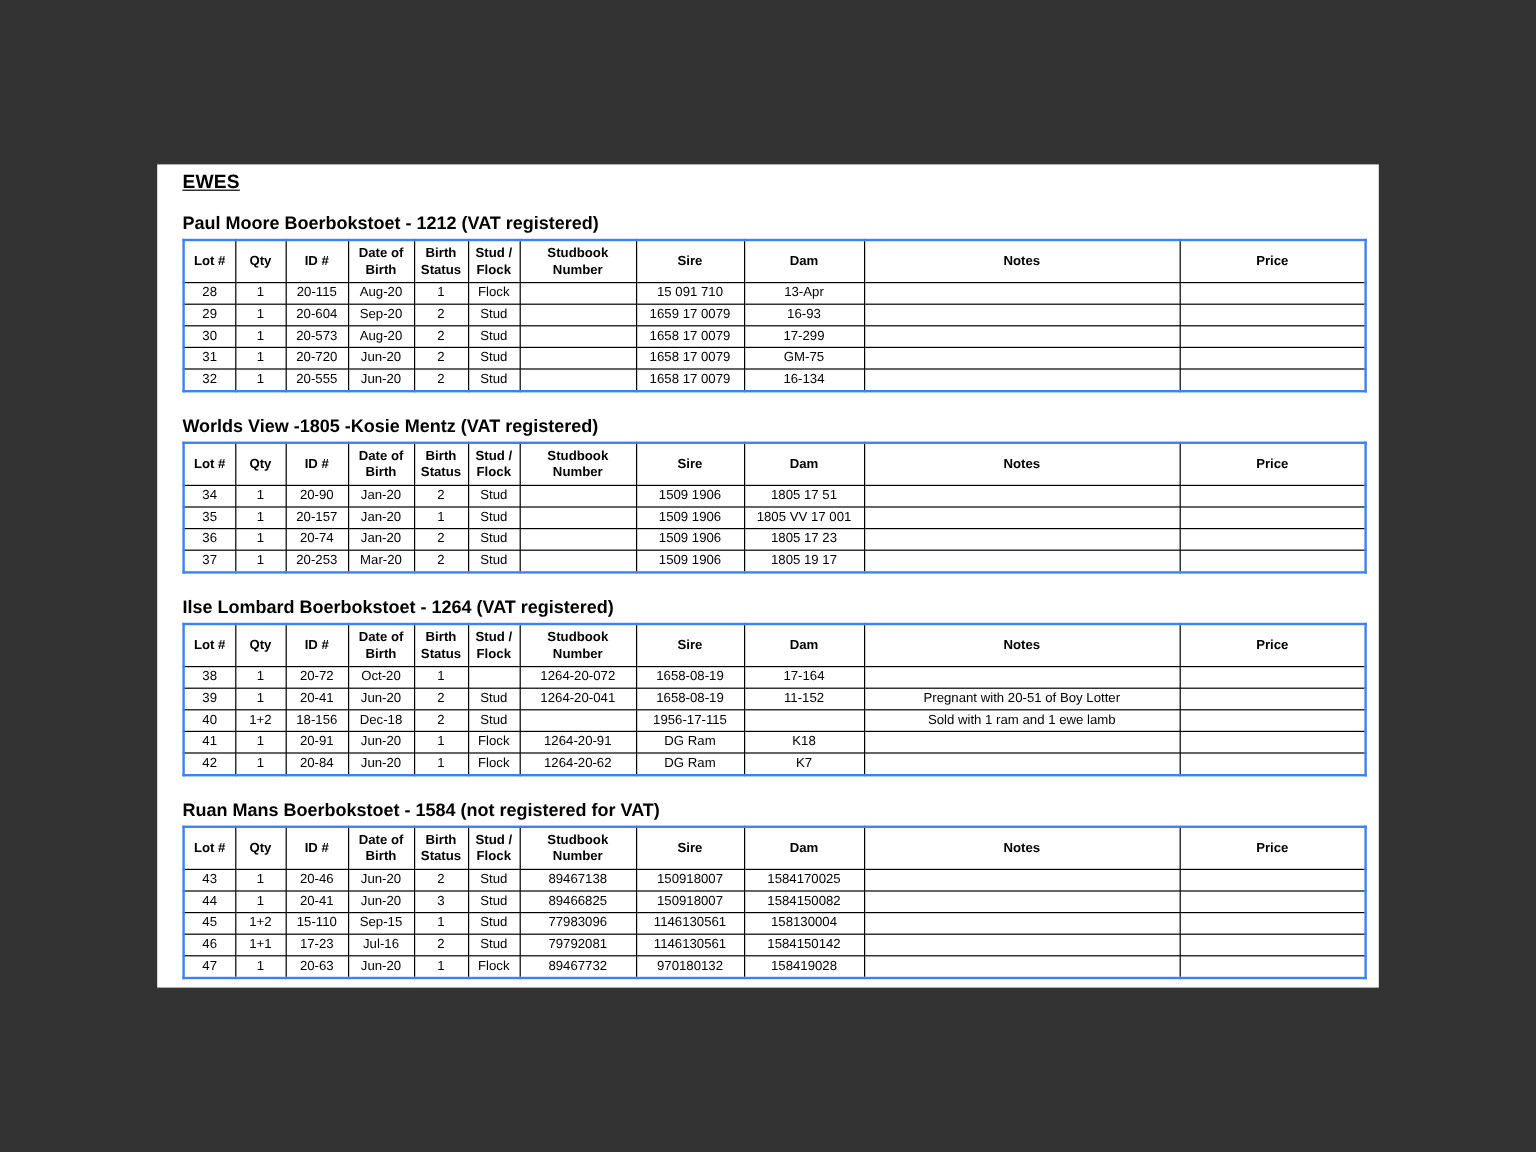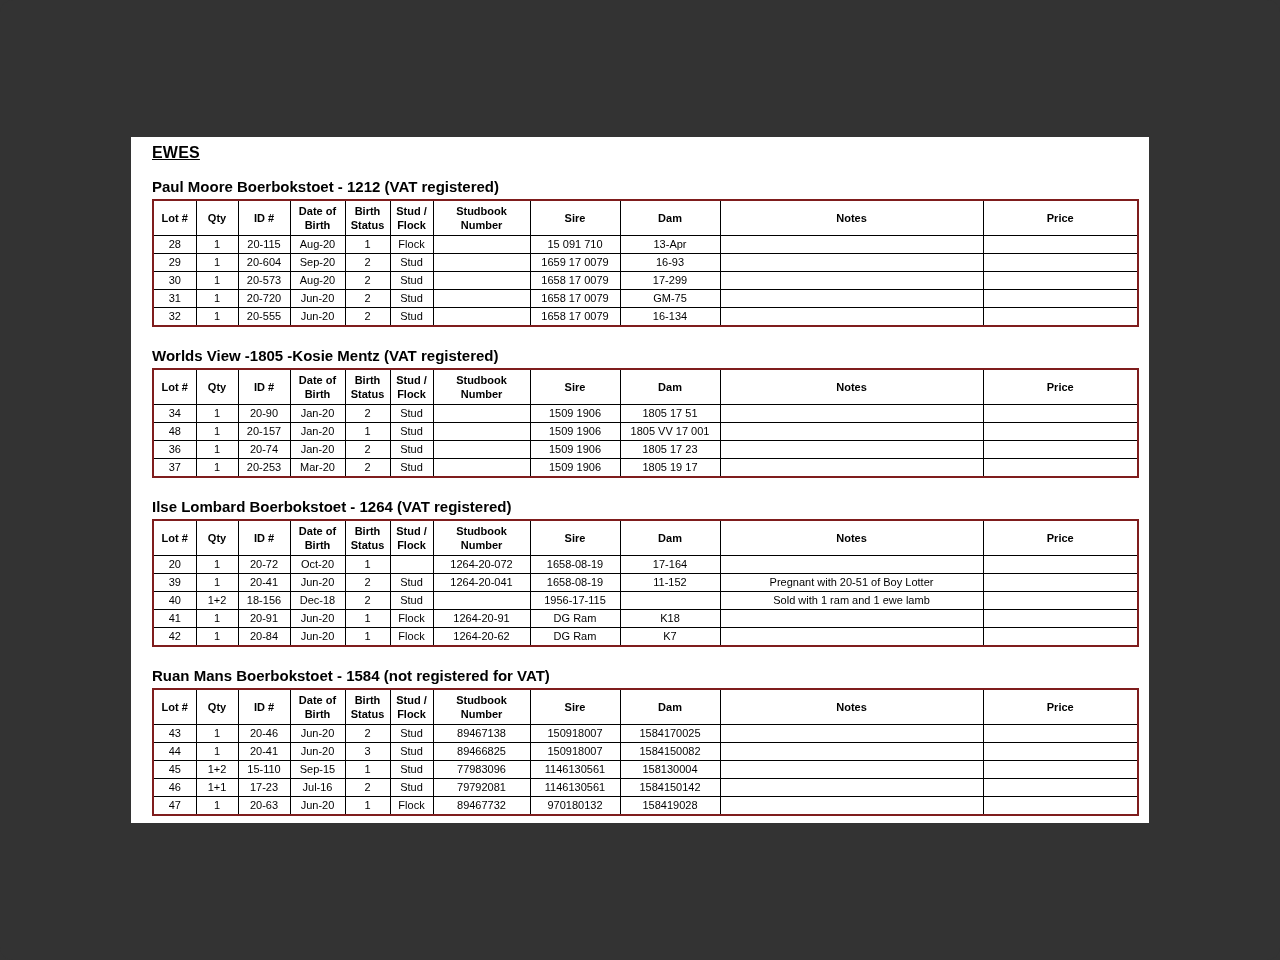--- a/index.html
+++ b/index.html
@@ -46,21 +46,21 @@
   h2.section-heading {
     font-size: 15px;
     line-height: 18px;
     font-weight: bold;
     margin: 16px 0 3px 0;
   }
   table.lots {
     border-collapse: collapse;
     table-layout: fixed;
     width: 985px;
-    border: 2px solid #7f1d1d;
+    border: 2px solid #3b82f6;
   }
   table.lots th, table.lots td {
     border: 1px solid #000;
     font-size: 11px;
     text-align: center;
     vertical-align: middle;
     padding: 0 1px;
     overflow: hidden;
   }
   table.lots th {
@@ -237,21 +237,21 @@
               <td>Jan-20</td>
               <td>2</td>
               <td>Stud</td>
               <td></td>
               <td>1509 1906</td>
               <td>1805 17 51</td>
               <td></td>
               <td></td>
             </tr>
             <tr>
-              <td class="lot">48</td>
+              <td class="lot">35</td>
               <td>1</td>
               <td>20-157</td>
               <td>Jan-20</td>
               <td>1</td>
               <td>Stud</td>
               <td></td>
               <td>1509 1906</td>
               <td>1805 VV 17 001</td>
               <td></td>
               <td></td>
@@ -312,21 +312,21 @@
               <th>Stud / Flock</th>
               <th>Studbook Number</th>
               <th>Sire</th>
               <th>Dam</th>
               <th>Notes</th>
               <th>Price</th>
             </tr>
           </thead>
           <tbody>
             <tr>
-              <td class="lot">20</td>
+              <td class="lot">38</td>
               <td>1</td>
               <td>20-72</td>
               <td>Oct-20</td>
               <td>1</td>
               <td></td>
               <td>1264-20-072</td>
               <td>1658-08-19</td>
               <td>17-164</td>
               <td></td>
               <td></td>

